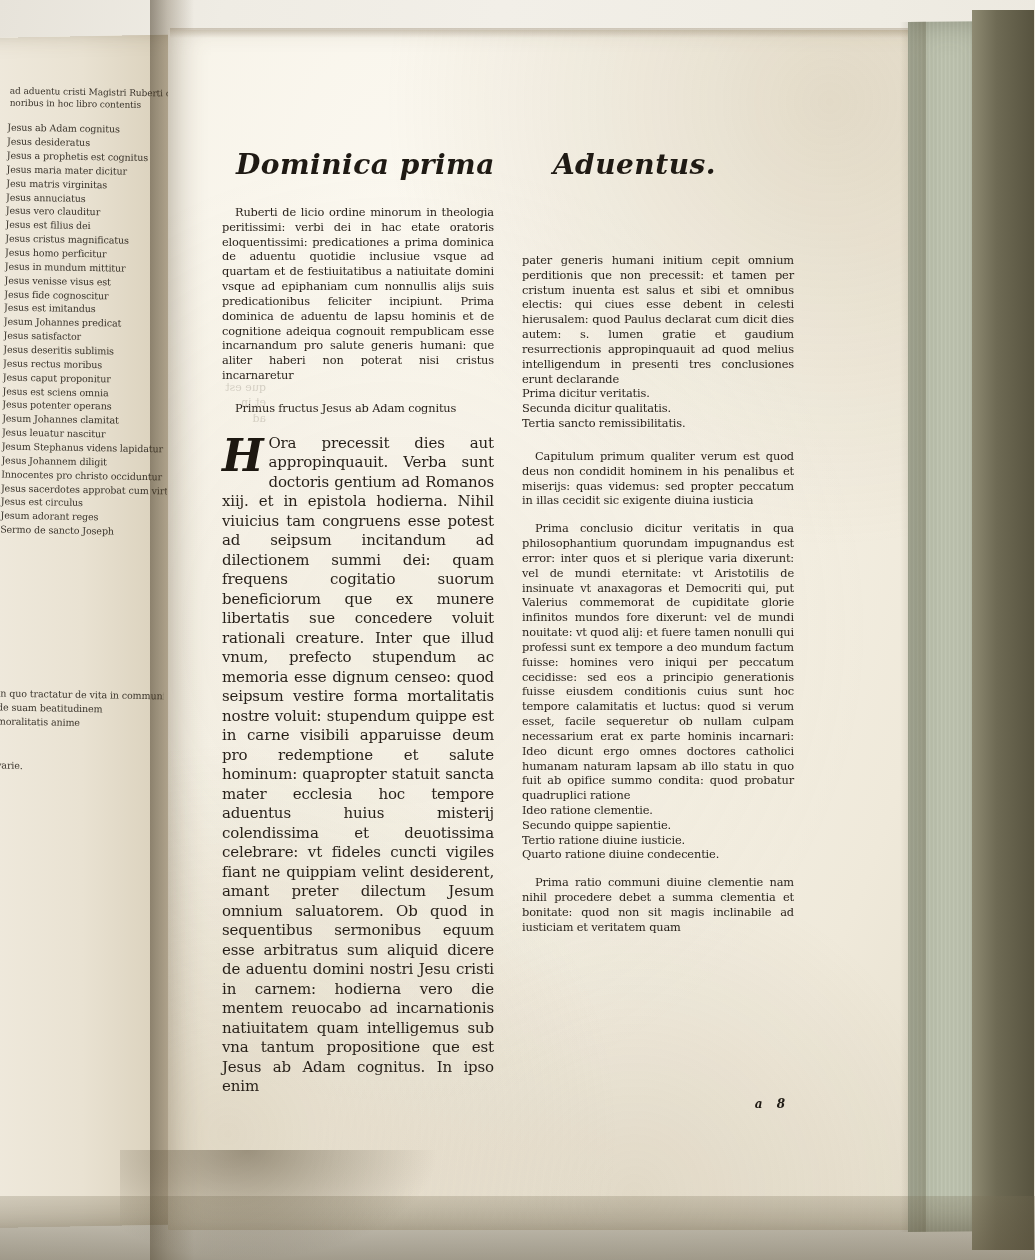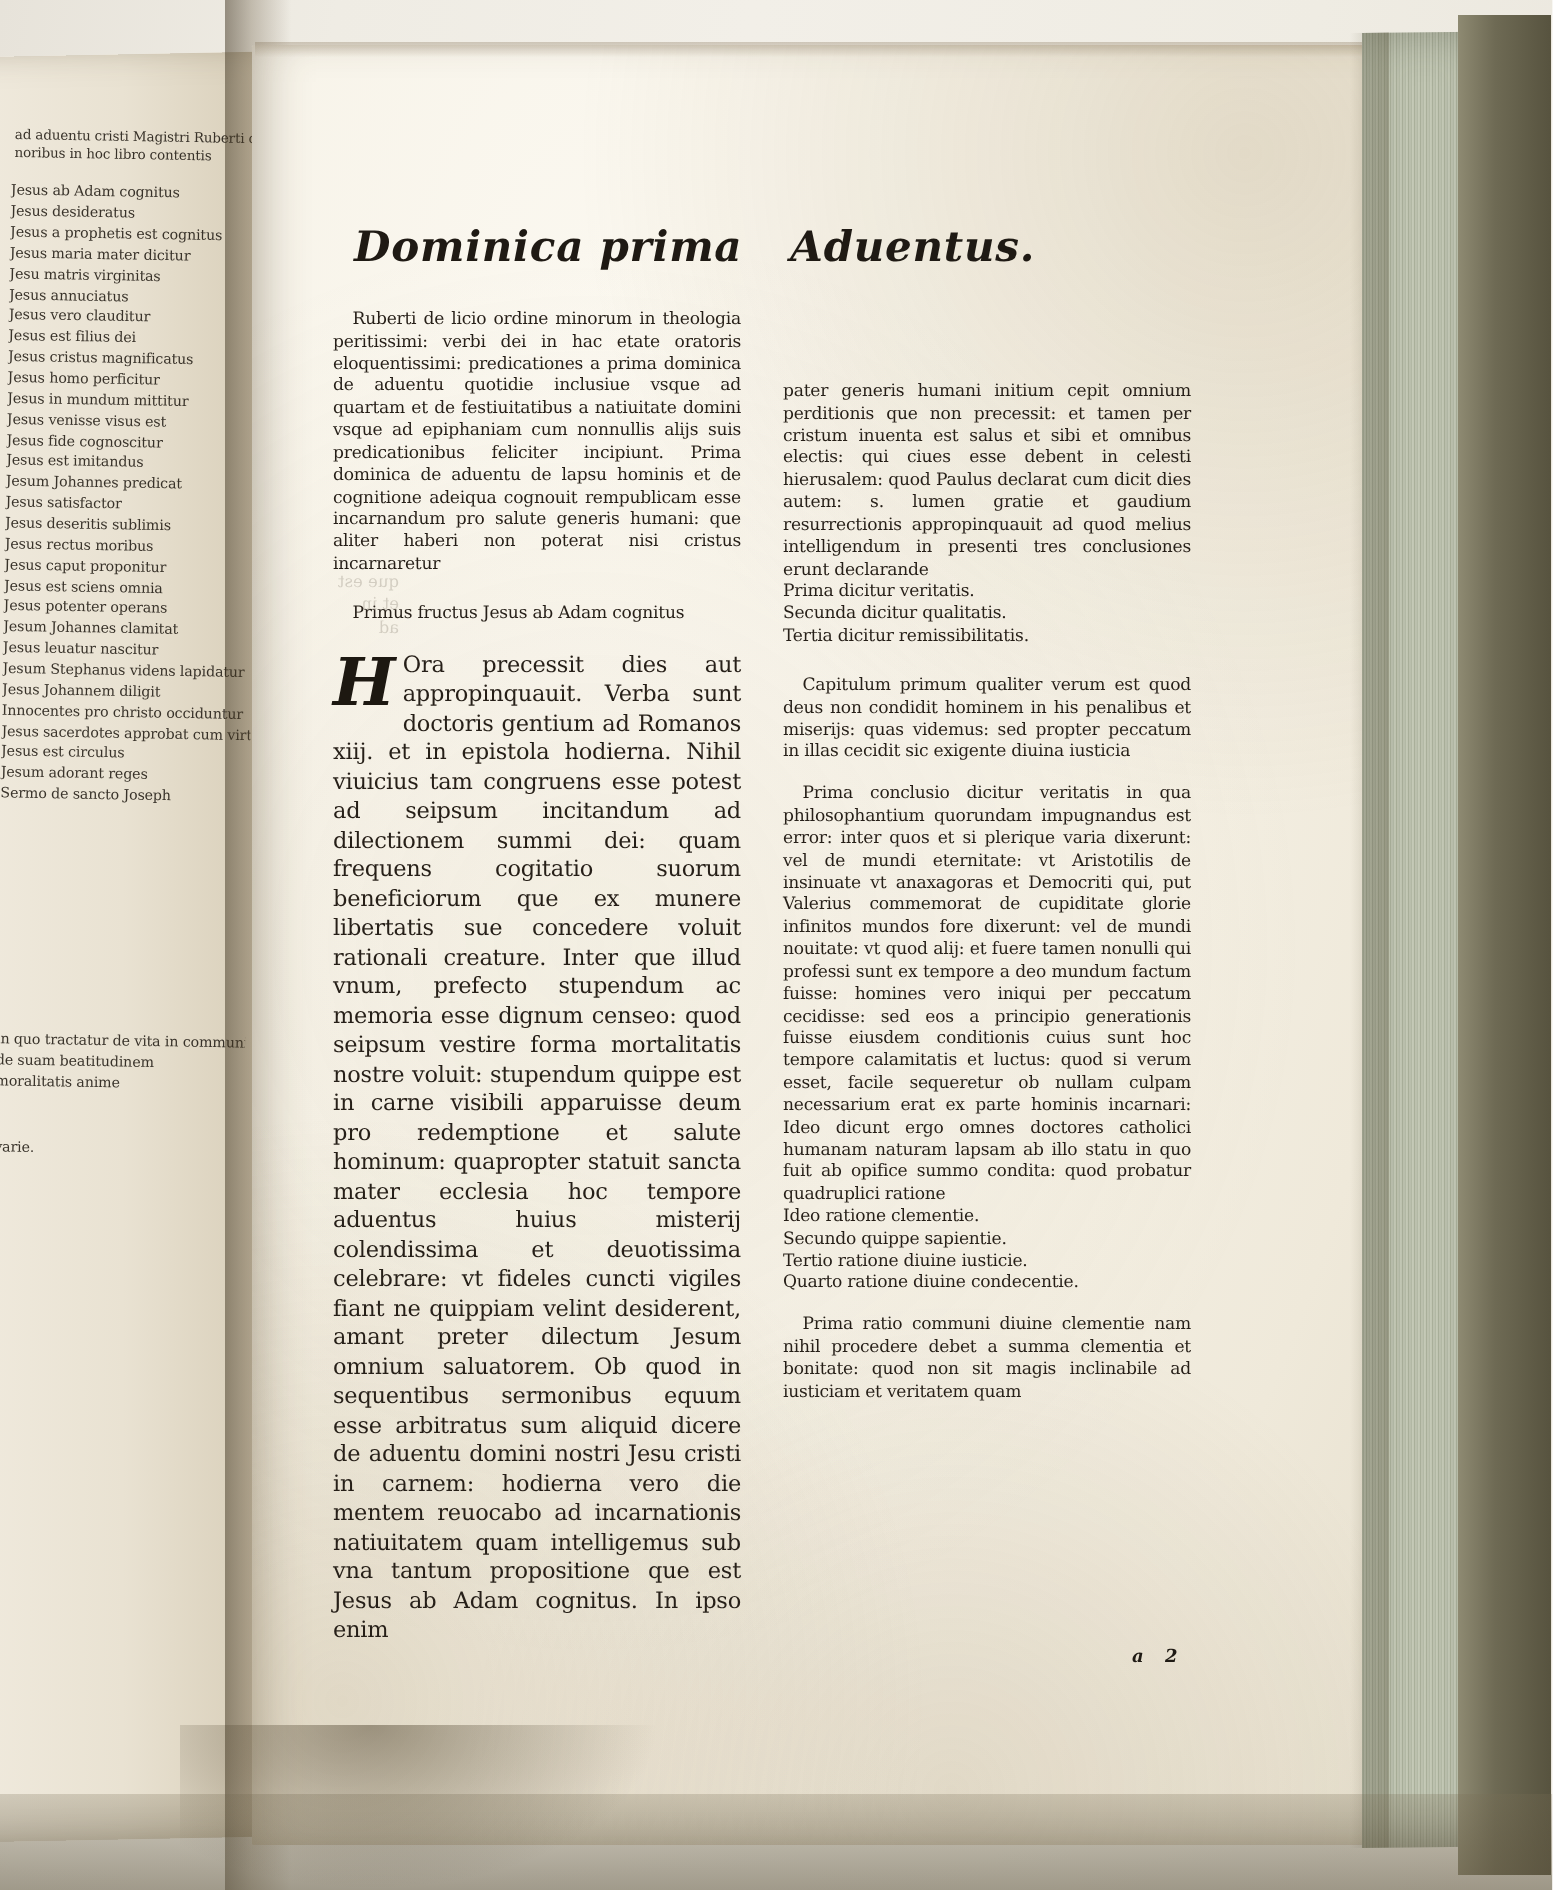--- a/index.html
+++ b/index.html
@@ -178,21 +178,21 @@
   
   .content {
     position: absolute;
     left: 222px;
     top: 148px;
     width: 640px;
     color: #241e18;
   }
   .headline {
     display: flex;
-    gap: 32px;
+    gap: 58px;
     font-family: "DejaVu Serif", serif;
     font-weight: bold;
     font-size: 28px;
     letter-spacing: 0.5px;
     color: #1f1a14;
     margin-left: 14px;
     margin-bottom: 24px;
     font-style: italic;
     text-align: center;
   }
@@ -345,32 +345,32 @@
         <div class="lombard-block">
           <span class="lombard">H</span>
           <span class="rubric-line">Ora precessit dies aut appropinquauit. Verba sunt doctoris gentium ad Romanos xiij. et in epistola hodierna. Nihil viuicius tam congruens esse potest ad seipsum incitandum ad dilectionem summi dei: quam frequens cogitatio suorum beneficiorum que ex munere libertatis sue concedere voluit rationali creature. Inter que illud vnum, prefecto stupendum ac memoria esse dignum censeo: quod seipsum vestire forma mortalitatis nostre voluit: stupendum quippe est in carne visibili apparuisse deum pro redemptione et salute hominum: quapropter statuit sancta mater ecclesia hoc tempore aduentus huius misterij colendissima et deuotissima celebrare: vt fideles cuncti vigiles fiant ne quippiam velint desiderent, amant preter dilectum Jesum omnium saluatorem. Ob quod in sequentibus sermonibus equum esse arbitratus sum aliquid dicere de aduentu domini nostri Jesu cristi in carnem: hodierna vero die mentem reuocabo ad incarnationis natiuitatem quam intelligemus sub vna tantum propositione que est Jesus ab Adam cognitus. In ipso enim</span>
         </div>
       </div>
 
       <div class="col col-right-wrap">
         <p>pater generis humani initium cepit omnium perditionis que non precessit: et tamen per cristum inuenta est salus et sibi et omnibus electis: qui ciues esse debent in celesti hierusalem: quod Paulus declarat cum dicit dies autem: s. lumen gratie et gaudium resurrectionis appropinquauit ad quod melius intelligendum in presenti tres conclusiones erunt declarande</p>
         <p>Prima dicitur veritatis.</p>
         <p>Secunda dicitur qualitatis.</p>
-        <p>Tertia dicitur remissibilitatis.</p>
+        <p>Tertia sancto remissibilitatis.</p>
         <div class="gap-med"></div>
         <p class="para-indent">Capitulum primum qualiter verum est quod deus non condidit hominem in his penalibus et miserijs: quas videmus: sed propter peccatum in illas cecidit sic exigente diuina iusticia</p>
         <div class="gap-small"></div>
         <p class="para-indent">Prima conclusio dicitur veritatis in qua philosophantium quorundam impugnandus est error: inter quos et si plerique varia dixerunt: vel de mundi eternitate: vt Aristotilis de insinuate vt anaxagoras et Democriti qui, put Valerius commemorat de cupiditate glorie infinitos mundos fore dixerunt: vel de mundi nouitate: vt quod alij: et fuere tamen nonulli qui professi sunt ex tempore a deo mundum factum fuisse: homines vero iniqui per peccatum cecidisse: sed eos a principio generationis fuisse eiusdem conditionis cuius sunt hoc tempore calamitatis et luctus: quod si verum esset, facile sequeretur ob nullam culpam necessarium erat ex parte hominis incarnari: Ideo dicunt ergo omnes doctores catholici humanam naturam lapsam ab illo statu in quo fuit ab opifice summo condita: quod probatur quadruplici ratione</p>
         <p>Ideo ratione clementie.</p>
         <p>Secundo quippe sapientie.</p>
         <p>Tertio ratione diuine iusticie.</p>
         <p>Quarto ratione diuine condecentie.</p>
         <div class="gap-small"></div>
         <p class="para-indent">Prima ratio communi diuine clementie nam nihil procedere debet a summa clementia et bonitate: quod non sit magis inclinabile ad iusticiam et veritatem quam</p>
-        <div class="signature">a 2</div>
+        <div class="signature">a 8</div>
       </div>
 
     </div>
   </div>
 
   <div class="foreedge"></div>
   <div class="foreedge-shade"></div>
   <div class="cover-right"></div>
   <div class="cover-bottom"></div>
   <div class="spine-shadow"></div>

